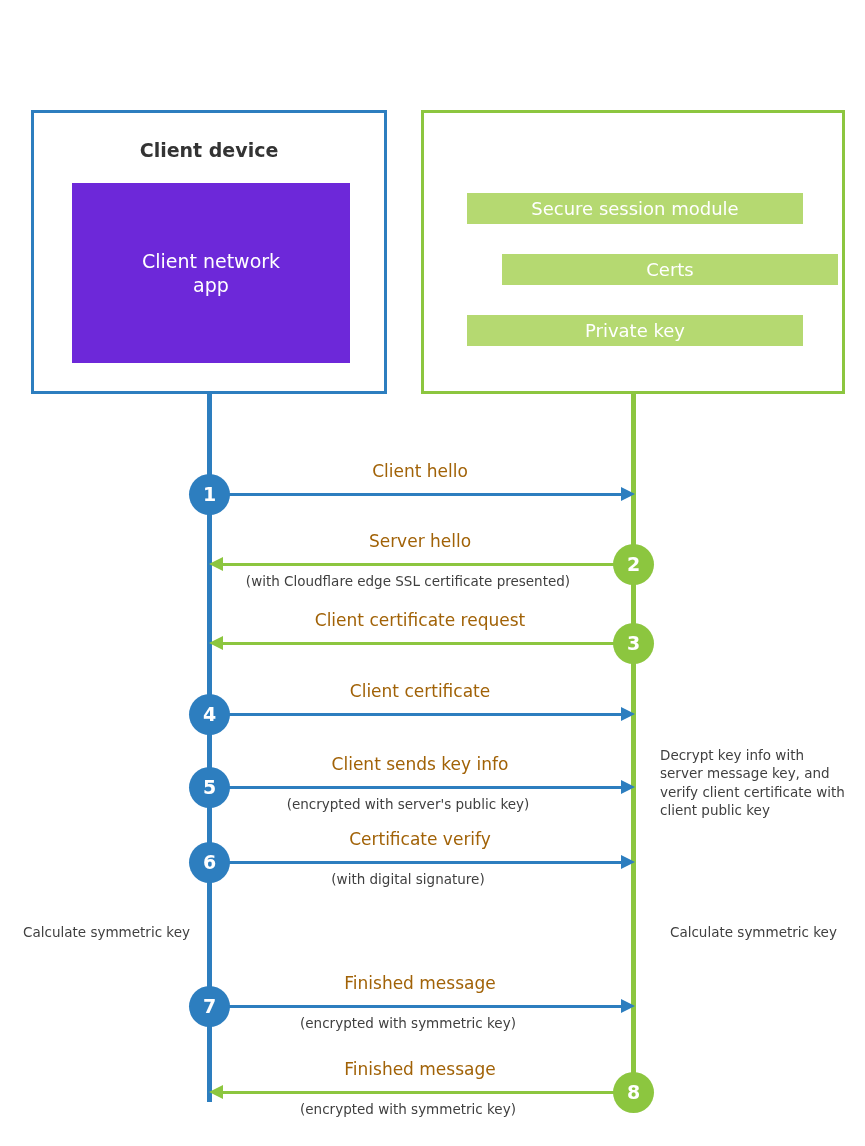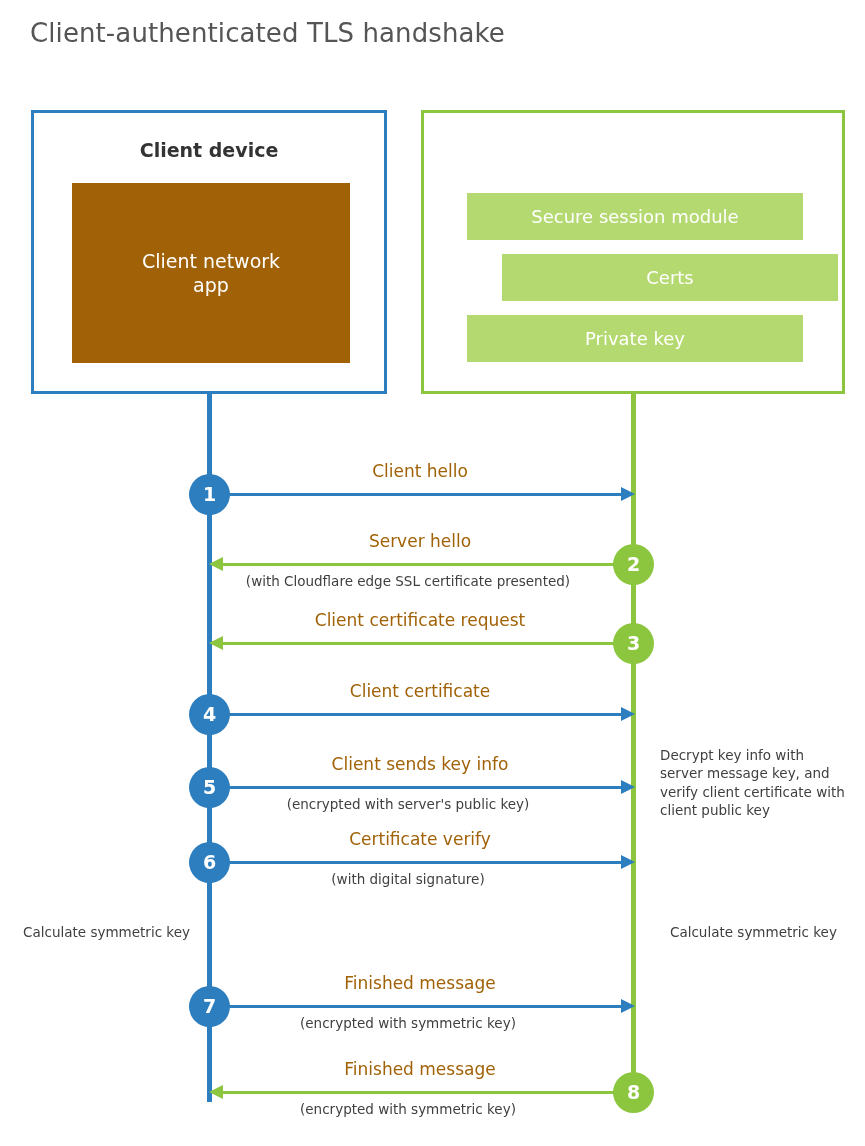--- a/index.html
+++ b/index.html
@@ -63,36 +63,36 @@
     color: #333333;
   }
 
   
   #client-app-block {
     position: absolute;
     left: 38px;
     top: 70px;
     width: 278px;
     height: 180px;
-    background: #a16207;
+    background: #6d28d9;
     color: #ffffff;
     font-size: 19px;
     display: flex;
     align-items: center;
     justify-content: center;
     text-align: center;
     line-height: 1.28;
   }
 
   
   .server-block {
     position: absolute;
     left: 43px;
     width: 336px;
-    height: 47px;
+    height: 31px;
     background: #b5d971;
     color: #ffffff;
     font-size: 18px;
     display: flex;
     align-items: center;
     justify-content: center;
     text-align: center;
   }
   #server-block-0 { top: 80px; }
   #server-block-1 { top: 141px; margin-left: 35px; }
@@ -217,21 +217,20 @@
     top: 923px;
     width: 180px;
     text-align: left;
   }
 </style>
 </head>
 <body>
 
 <div id="page">
 
-  <div id="page-title">Client-authenticated TLS handshake</div>
 
   <div class="party-box" id="client-device-box">
     <div class="party-title">Client device</div>
     <div id="client-app-block">
       <span>
         <span>Client network</span><br>
         <span>app</span>
       </span>
     </div>
   </div>

